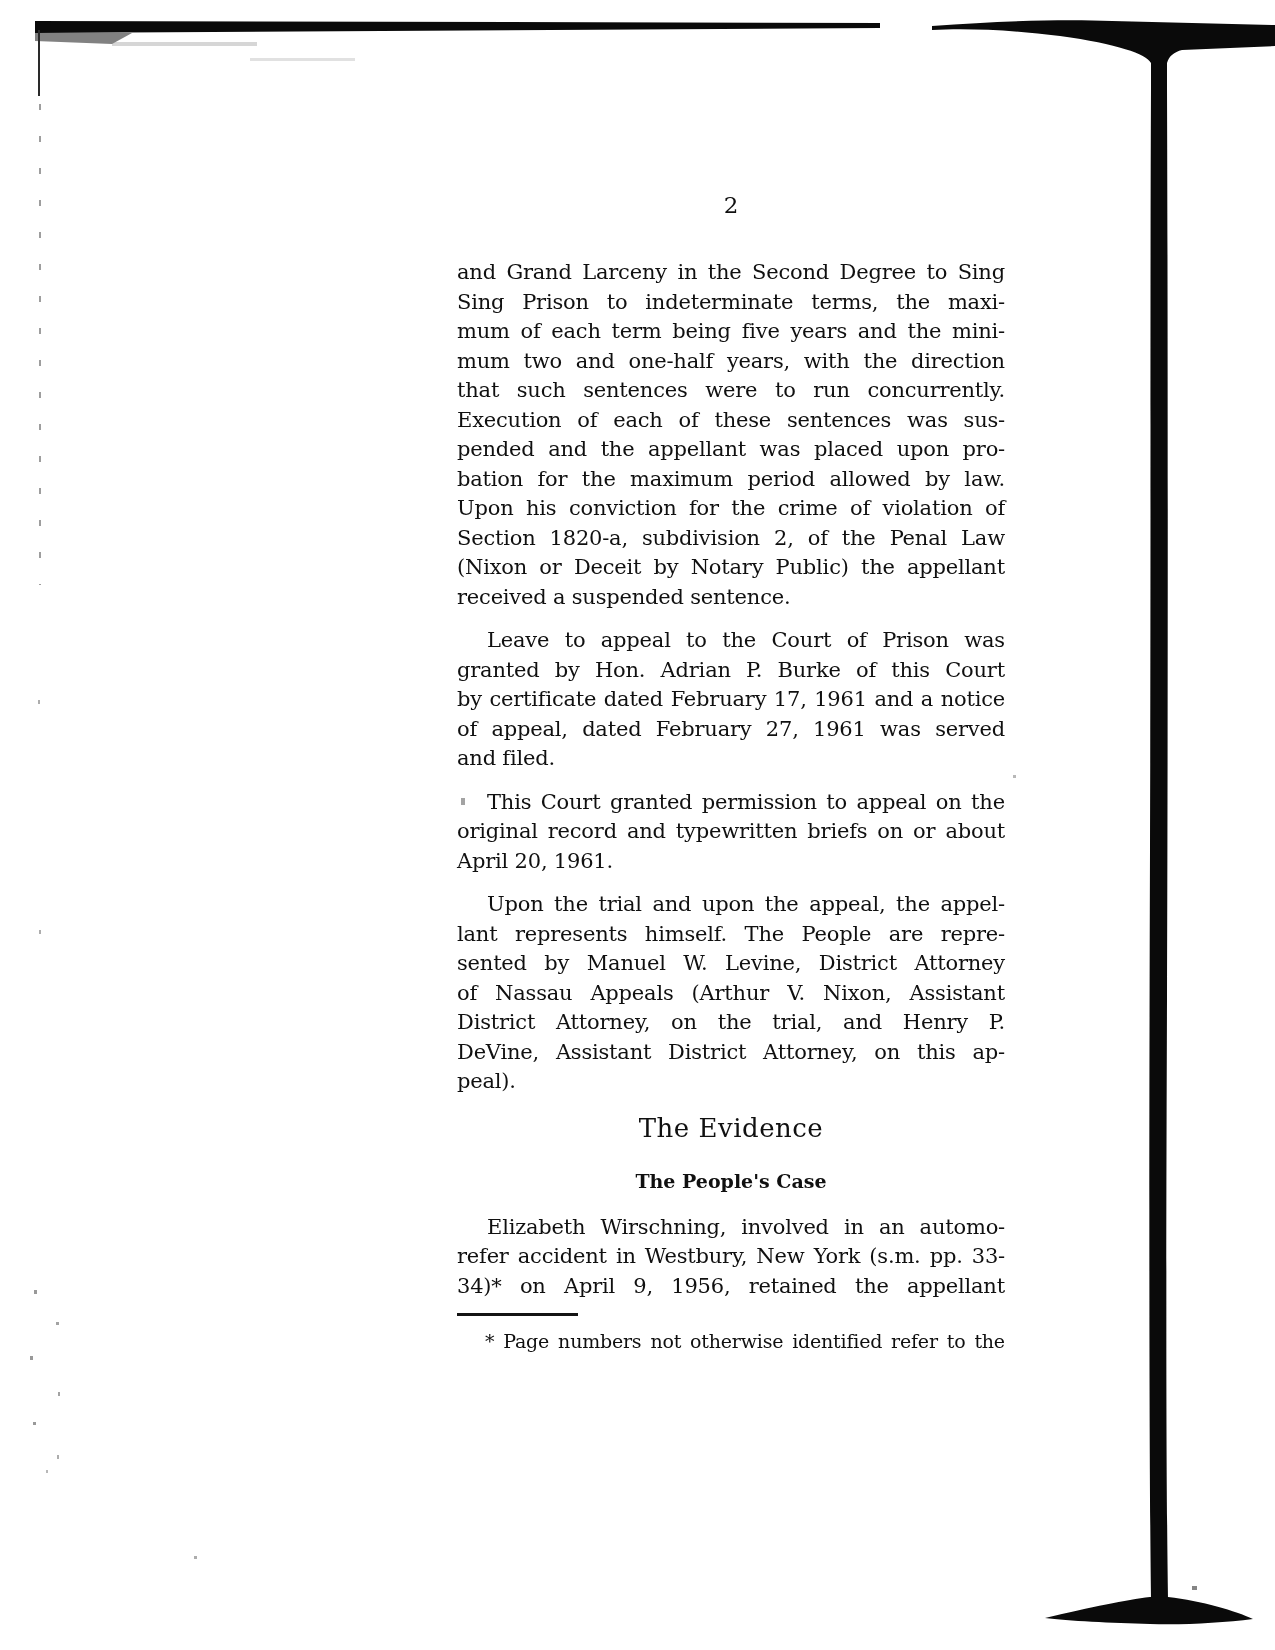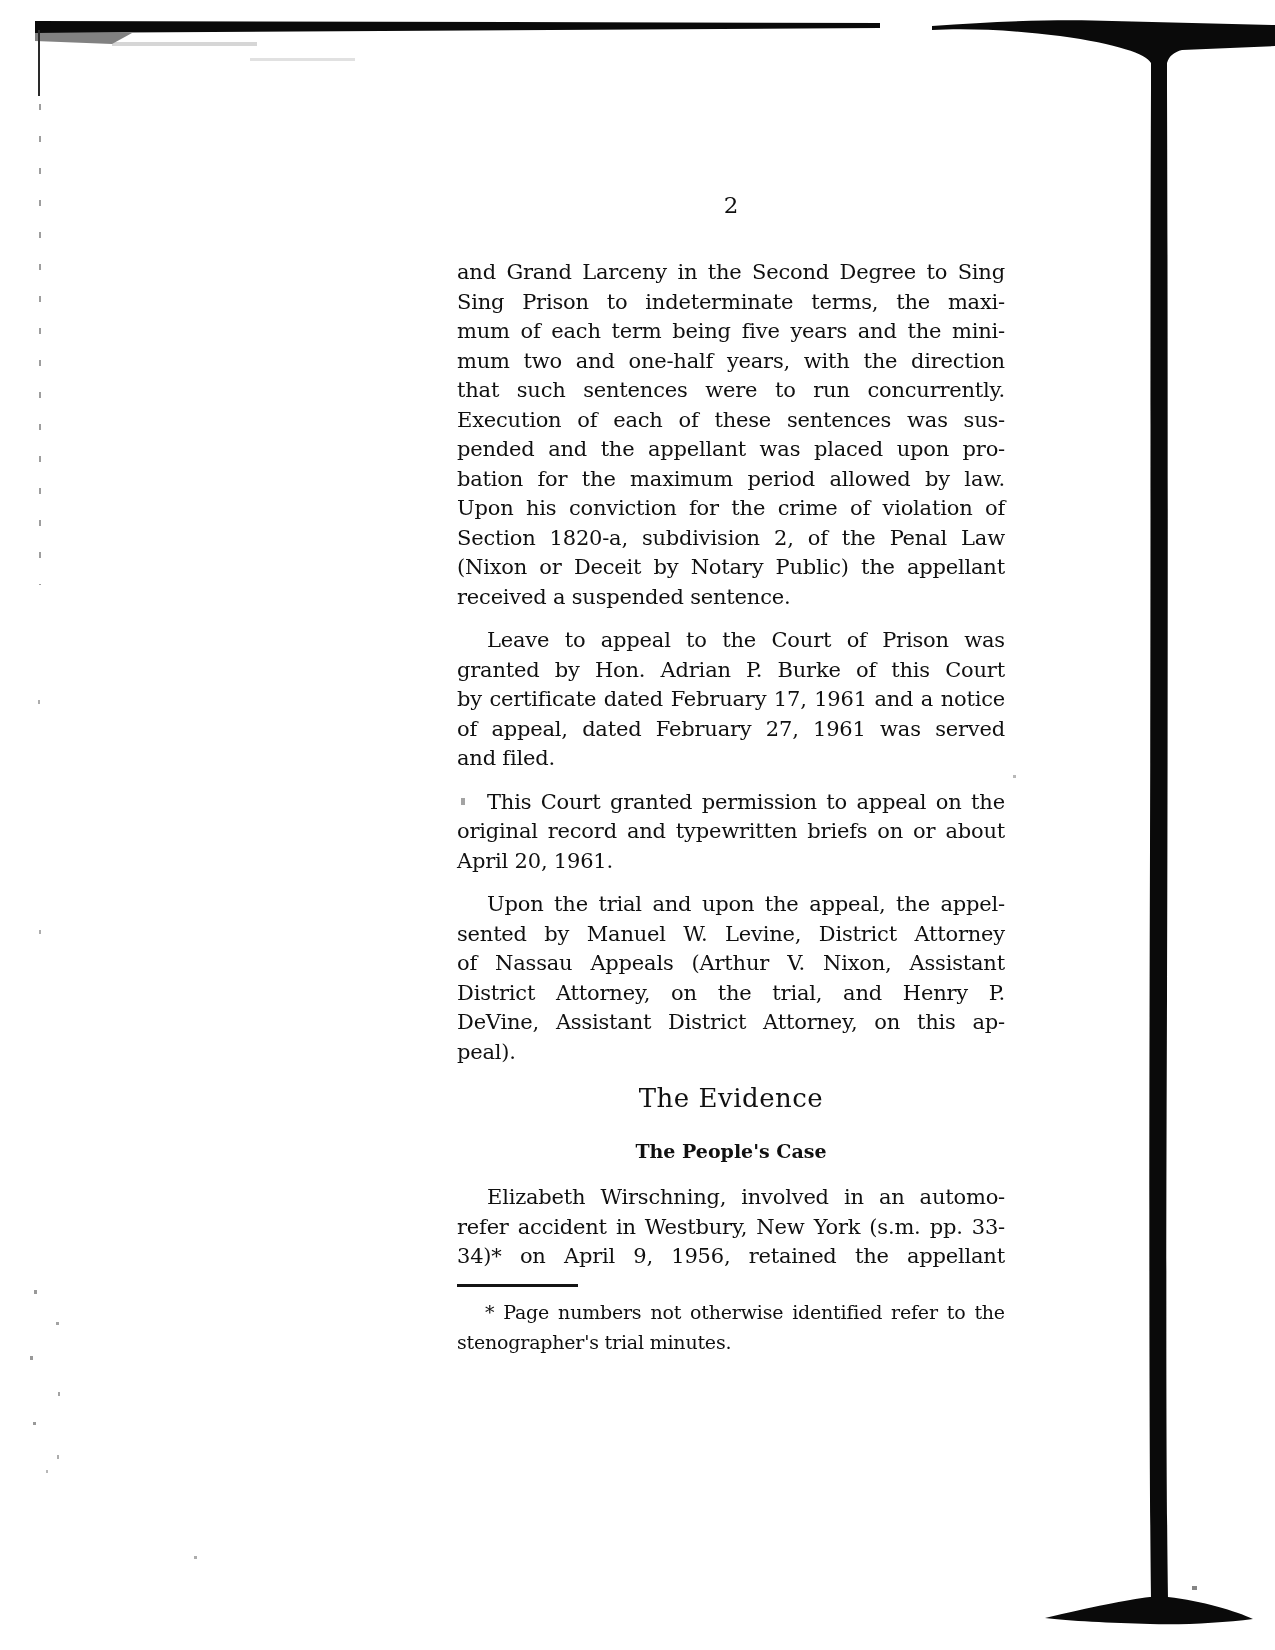--- a/index.html
+++ b/index.html
@@ -278,20 +278,29 @@
             <span>the</span>
             <span>trial</span>
             <span>and</span>
             <span>upon</span>
             <span>the</span>
             <span>appeal,</span>
             <span>the</span>
             <span>appel-</span>
           </div>
           <div class="line just">
+            <span>lant</span>
+            <span>represents</span>
+            <span>himself.</span>
+            <span>The</span>
+            <span>People</span>
+            <span>are</span>
+            <span>repre-</span>
+          </div>
+          <div class="line just">
             <span>sented</span>
             <span>by</span>
             <span>Manuel</span>
             <span>W.</span>
             <span>Levine,</span>
             <span>District</span>
             <span>Attorney</span>
           </div>
           <div class="line just">
             <span>of</span>
@@ -366,18 +375,17 @@
             <span>*</span>
             <span>Page</span>
             <span>numbers</span>
             <span>not</span>
             <span>otherwise</span>
             <span>identified</span>
             <span>refer</span>
             <span>to</span>
             <span>the</span>
           </div>
-          <div class="line">stenographer's trial minutes.</div>
         </div>
       </div>
   </div>
 
 </div>
 
 </body></html>

